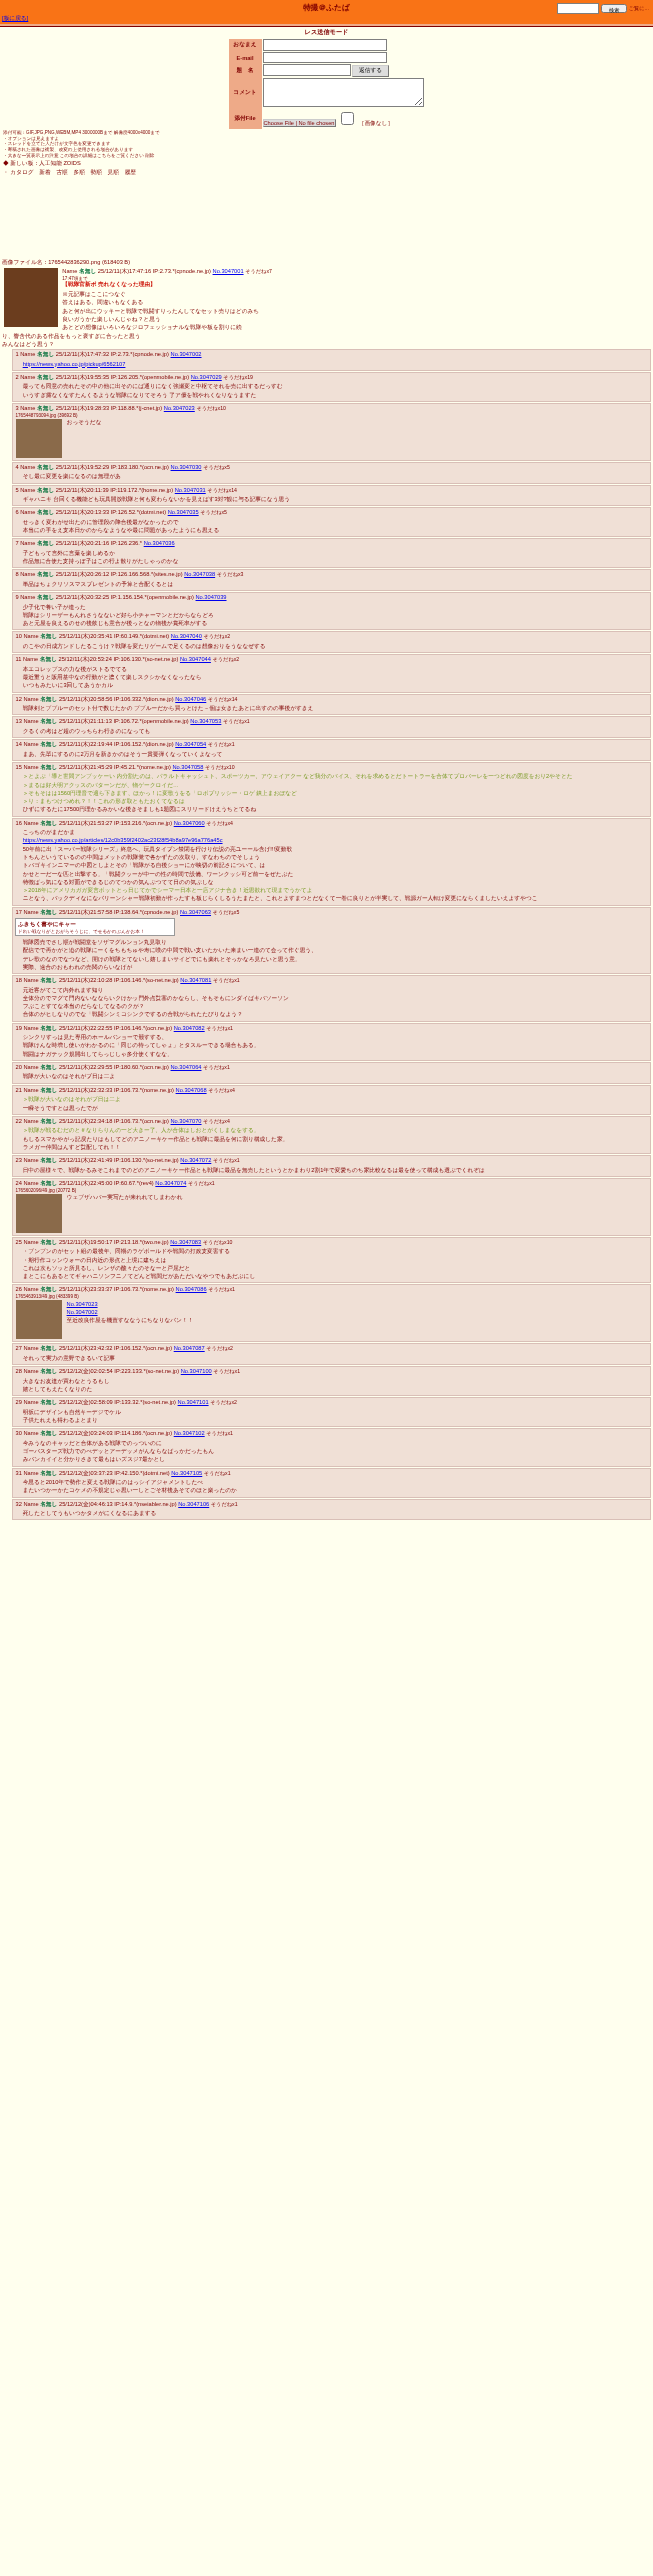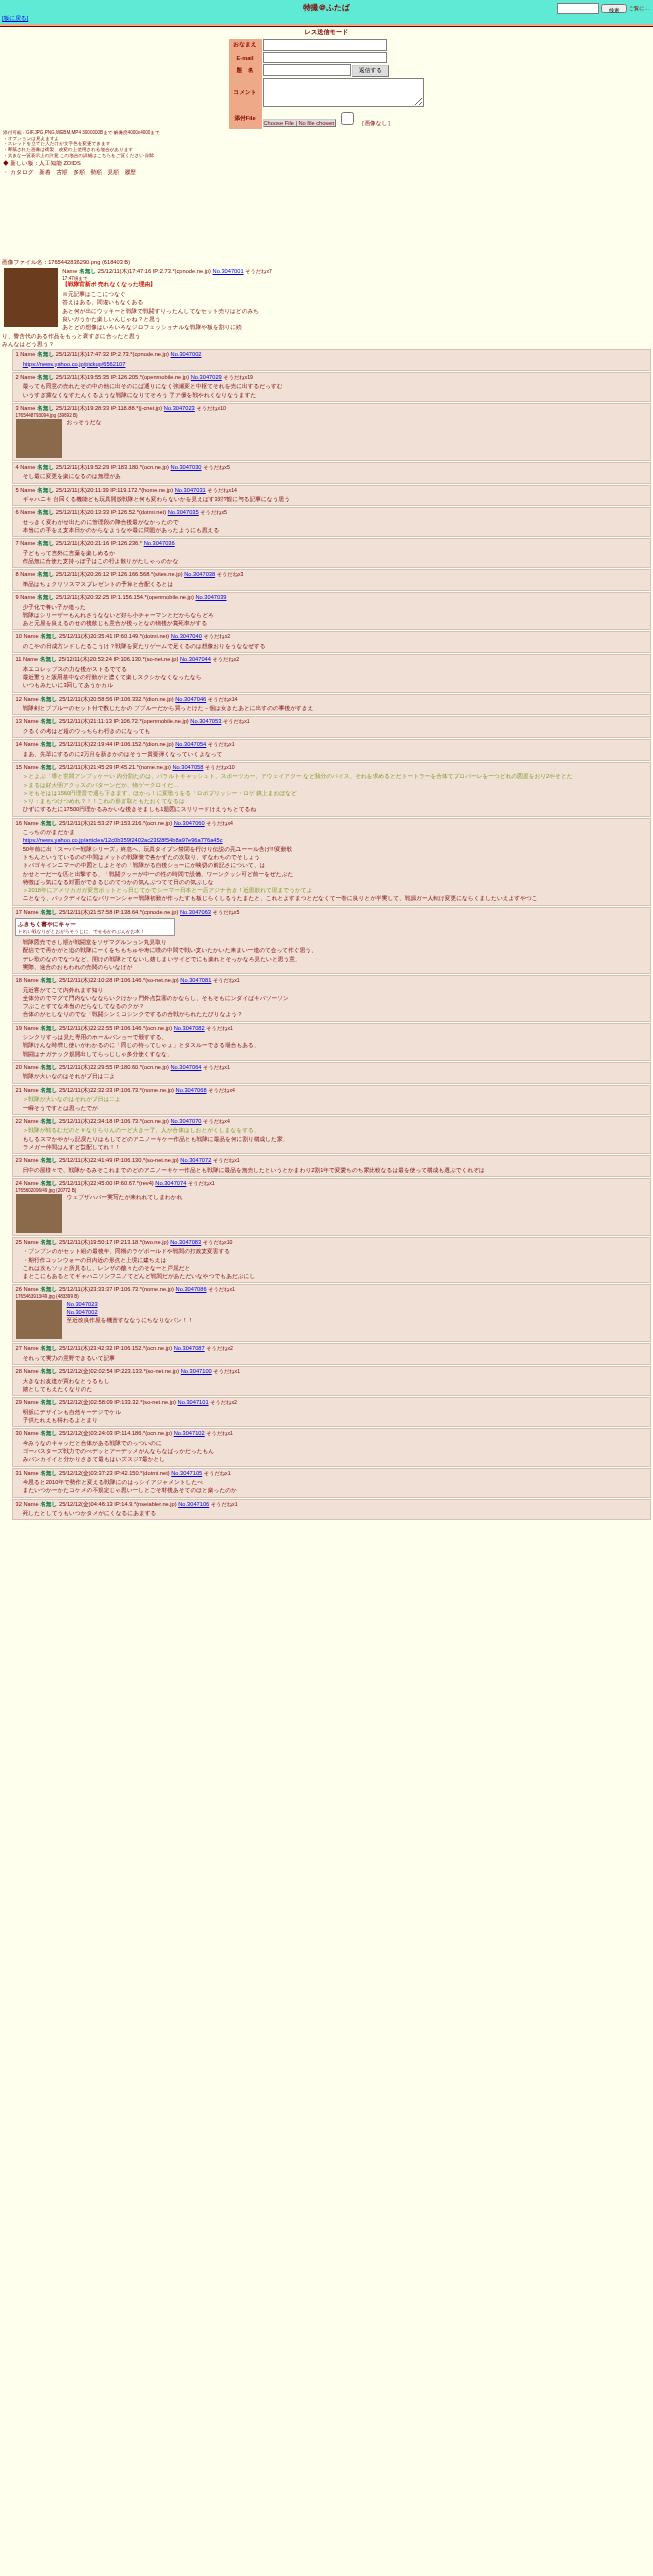--- a/index.html
+++ b/index.html
@@ -4,21 +4,21 @@
 <style>
   html,body{margin:0;padding:0;}
   body{
     background:#FFFFEE;
     color:#800000;
     font-family:"Liberation Sans", sans-serif;
     font-size:5.7px;
     width:653px;
   }
   a{color:#0000EE;text-decoration:underline;}
-  .topbar{background:#5eead4;padding:1px 0 0 0;}
+  .topbar{background:#f97316;padding:1px 0 0 0;}
   .title-line{text-align:center;padding:2.1px 0 1px 0;}
   .title-line .sitetitle{color:#800000;font-weight:bold;font-size:7.7px;}
   .searchbox{position:absolute;right:4.1px;top:3.1px;font-size:5.2px;color:#800000;}
   .searchbox input[type=text]{width:36px;height:7.2px;font-size:5.2px;border:0.5px solid #7f7f7f;vertical-align:middle;}
   .searchbox button{font-size:5.2px;height:8.8px;vertical-align:middle;}
   .backlink{padding:1px 2.1px;font-size:5.7px;}
   .redbar{background:#EA8;height:1.5px;}
   .postform-wrap{border-top:0.5px solid #800000;}
   .modeline{text-align:center;color:#800000;font-weight:bold;font-size:6.2px;padding:1.5px 0;}
   table.postform{margin:0 auto;border-collapse:collapse;font-size:5.7px;}

